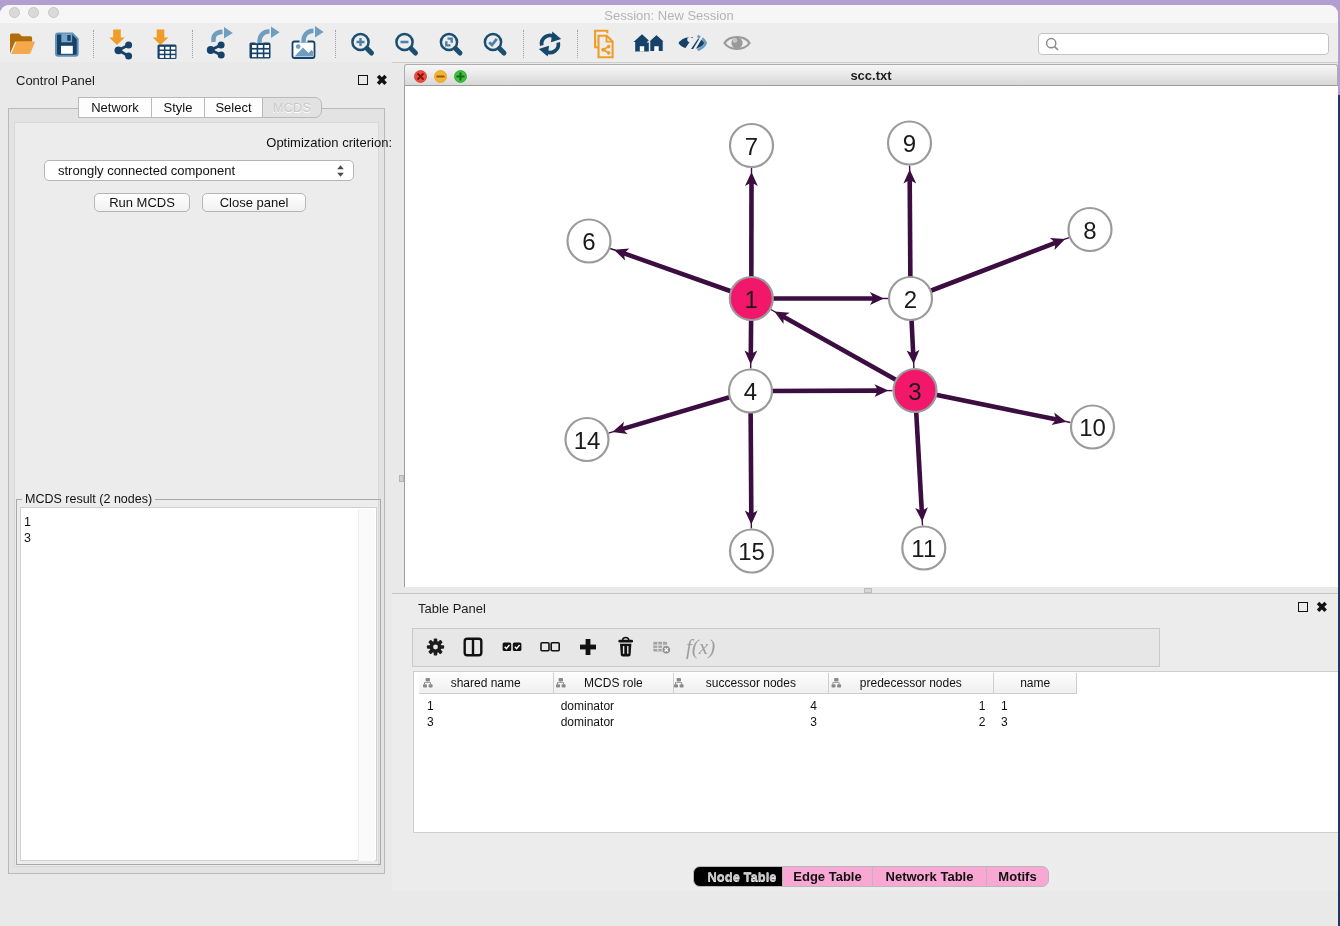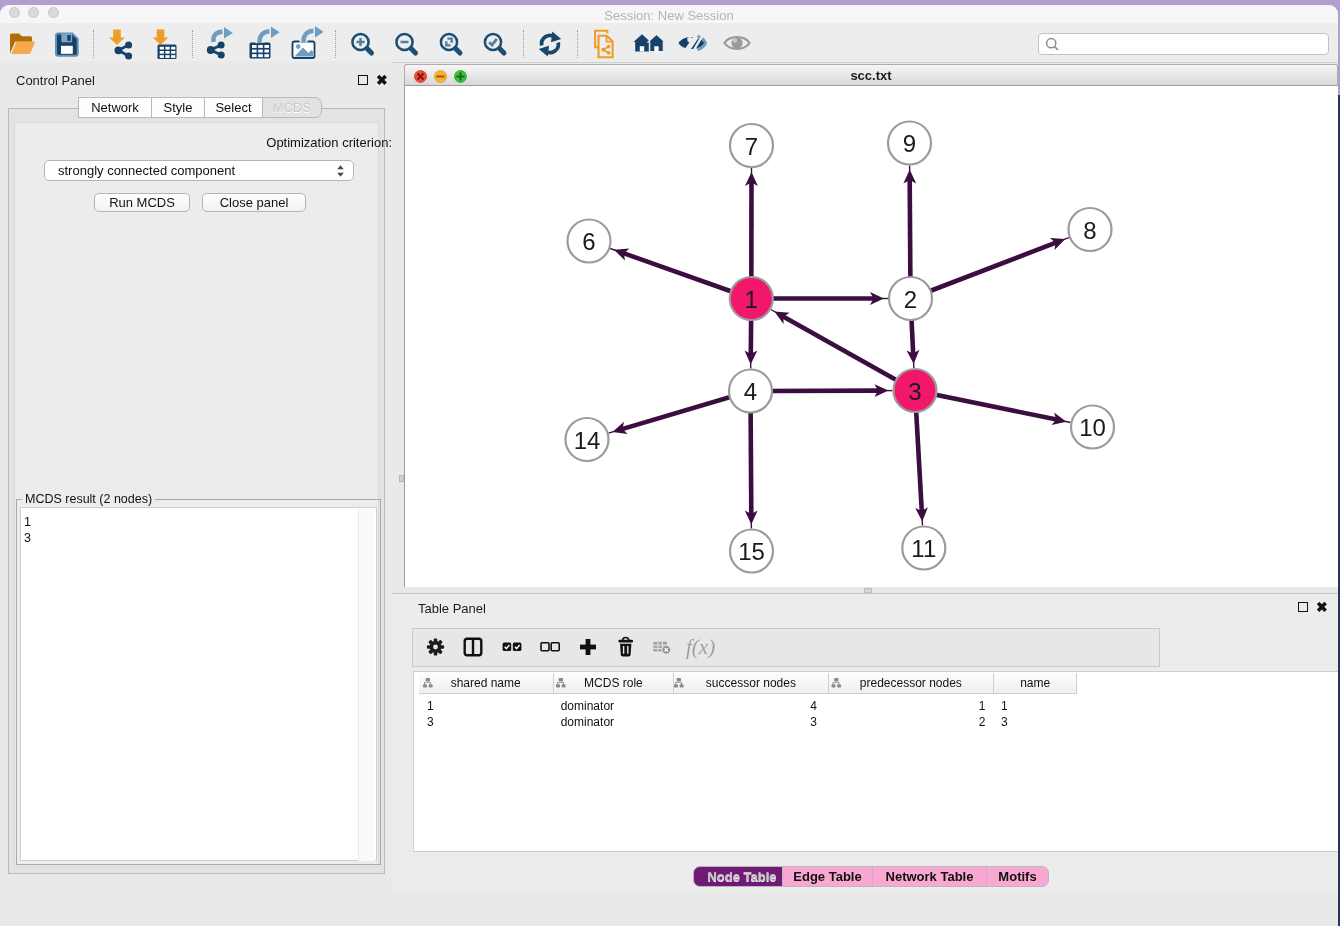--- a/index.html
+++ b/index.html
@@ -32,21 +32,21 @@
 
 #netwin{position:absolute;left:404px;top:59px;width:934px;height:523px;}
 #nettitle{position:absolute;left:0;top:0;width:100%;height:22px;background:linear-gradient(#f7f7f7,#d8d8d8);border:1px solid #adadad;border-bottom:1px solid #9c9c9c;box-sizing:border-box;border-radius:3px 3px 0 0;}
 #nettitle .t{position:absolute;left:0;top:3px;width:100%;text-align:center;font-size:13px;font-weight:bold;color:#1c1c1c;}
 #netbody{position:absolute;left:0;top:22px;width:934px;height:501px;background:#fff;border-left:1px solid #9c9c9c;box-sizing:border-box;}
 #nethandle{position:absolute;left:864px;top:583px;width:8px;height:5px;background:#d6d6d6;border:1px solid #bdbdbd;box-sizing:border-box;}
 
 #tp{position:absolute;left:392px;top:588px;width:948px;height:298px;background:#ececec;border-top:1px solid #c6c6c6;box-sizing:border-box;}
 #tp .hdr{position:absolute;left:26px;top:6.5px;font-size:13px;color:#1d1d1d;}
 #tptoolbar{position:absolute;left:20px;top:34px;width:748px;height:39px;background:#e7e7e7;border:1px solid #c9c9c9;box-sizing:border-box;}
-#tptable{position:absolute;left:21px;top:77px;width:927px;height:181px;background:#fff;border:1px solid #cfcfcf;box-sizing:border-box;padding-left:13px;}
+#tptable{position:absolute;left:21px;top:77px;width:927px;height:162px;background:#fff;border:1px solid #cfcfcf;box-sizing:border-box;padding-left:13px;}
 .th{position:absolute;top:1px;height:21px;background:linear-gradient(#fdfdfd,#efefef);border-right:1px solid #cfcfcf;border-bottom:1px solid #cfcfcf;box-sizing:border-box;font-size:12px;color:#111;text-align:center;line-height:21px;}
 .td{position:absolute;height:16px;font-size:12px;color:#111;line-height:16px;}
 .btab{position:absolute;top:271.5px;height:21px;box-sizing:border-box;border:1px solid #b9b9b9;background:#f9a8d4;font-size:13px;font-weight:bold;color:#111;text-align:center;line-height:19px;}
 
 #status{position:absolute;left:0;top:886px;width:1338px;height:35px;background:#ececec;border-top:1px solid #c6c6c6;box-sizing:border-box;}
 #lstbtn{position:absolute;left:10px;top:7.5px;width:28px;height:19.5px;background:#fcfcfc;border:1px solid #ababab;box-sizing:border-box;}
 #membtn{position:absolute;left:1255px;top:5px;width:73px;height:23px;background:#fbfbfb;border:1px solid #a8a8a8;box-sizing:border-box;font-size:12px;color:#111;}
 </style>
 </head>
 <body>
@@ -409,18 +409,18 @@
       <div class="td" style="left:146.7px;top:26px;">dominator</div>
       <div class="td" style="left:259.9px;top:26px;width:143.1px;text-align:right;">4</div>
       <div class="td" style="left:414.9px;top:26px;width:156.6px;text-align:right;">1</div>
       <div class="td" style="left:587px;top:26px;">1</div>
       <div class="td" style="left:13px;top:42px;">3</div>
       <div class="td" style="left:146.7px;top:42px;">dominator</div>
       <div class="td" style="left:259.9px;top:42px;width:143.1px;text-align:right;">3</div>
       <div class="td" style="left:414.9px;top:42px;width:156.6px;text-align:right;">2</div>
       <div class="td" style="left:587px;top:42px;">3</div>
     </div>
-    <div class="btab" style="left:301px;width:98px;border-radius:7px 0 0 7px;background:#701a75;color:#c3c3c3;text-shadow:0 1px 0 #f4f4f4;">Node Table</div>
+    <div class="btab" style="left:301px;width:98px;border-radius:7px 0 0 7px;background:#000000;color:#c3c3c3;text-shadow:0 1px 0 #f4f4f4;">Node Table</div>
     <div class="btab" style="left:390px;width:91px;">Edge Table</div>
     <div class="btab" style="left:480px;width:115px;">Network Table</div>
     <div class="btab" style="left:594px;width:63px;border-radius:0 7px 7px 0;">Motifs</div>
   </div>
 </div>
 
 </body></html>

